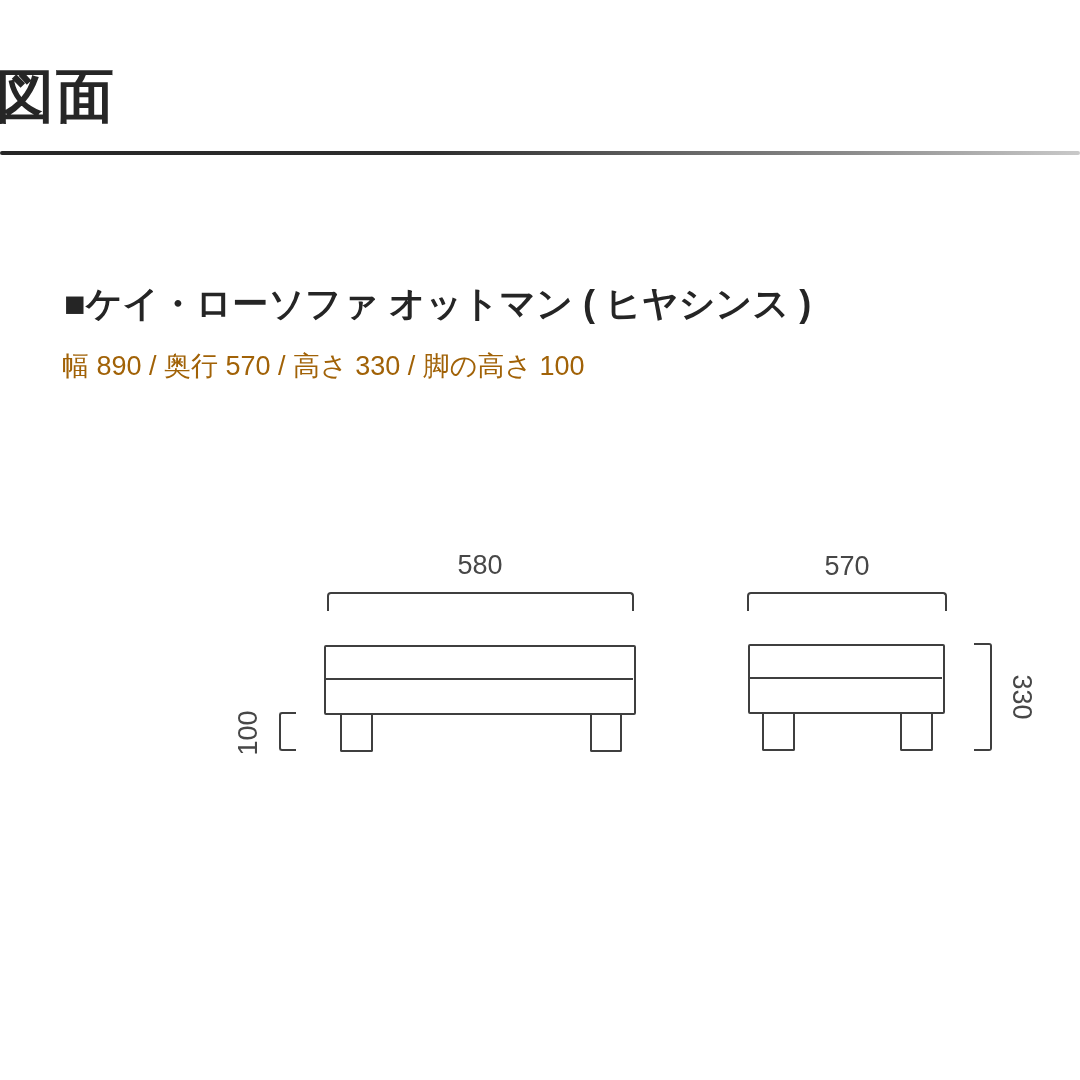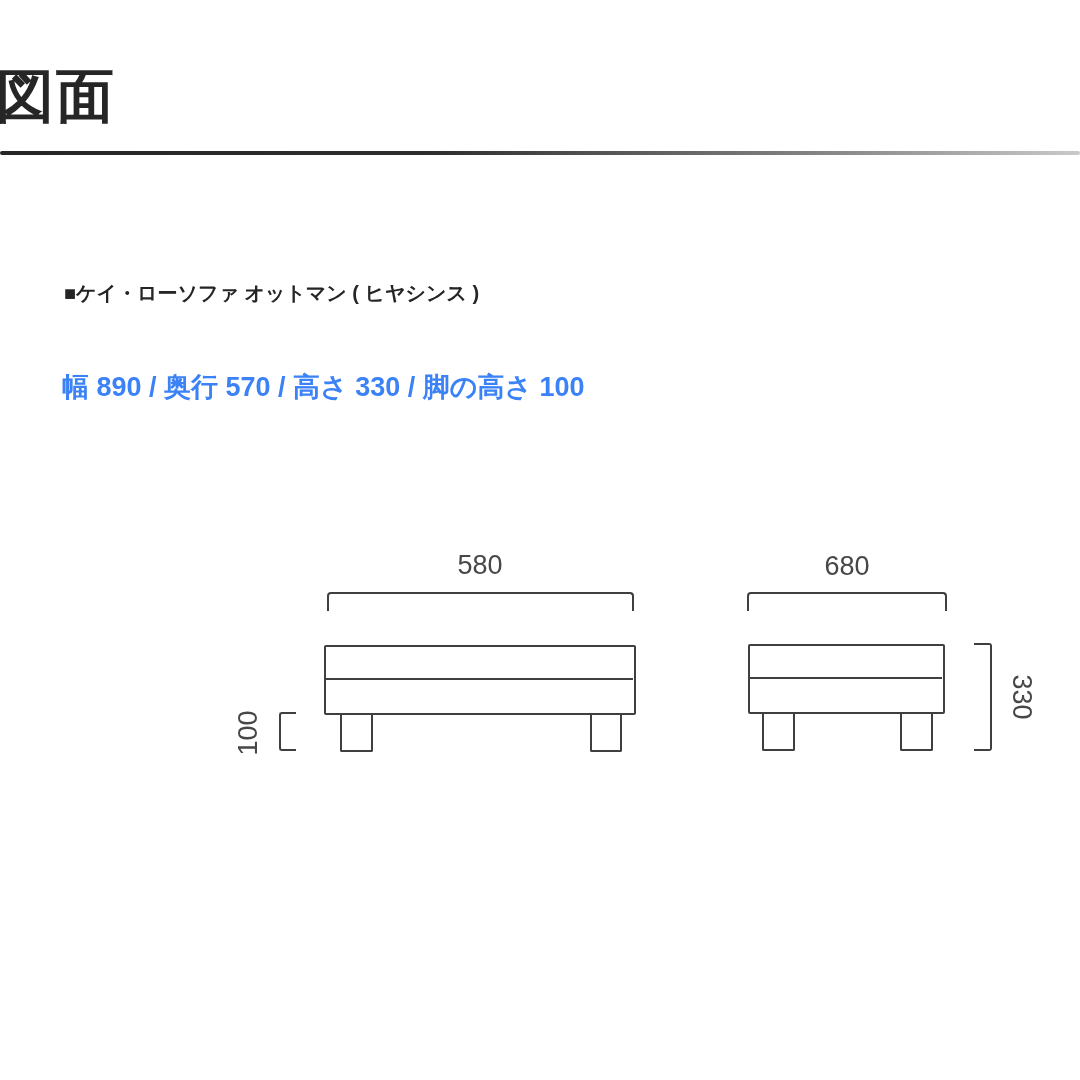--- a/index.html
+++ b/index.html
@@ -26,27 +26,27 @@
     letter-spacing:2px;line-height:1.1;white-space:nowrap;
   }
   .header-rule{
     position:absolute;left:0;top:151px;width:1080px;height:4px;
     background:linear-gradient(to right,var(--rule-dark) 0%,#2e2e2e 40%,#8a8a8a 78%,var(--rule-light) 100%);
     border-radius:2px;
   }
   
   .product-name{
     position:absolute;left:64px;top:280px;
-    font-size:20px;font-weight:600;letter-spacing:0px;
+    font-size:36px;font-weight:600;letter-spacing:0px;
     color:#252525;white-space:nowrap;
   }
   .product-specs{
     position:absolute;left:62px;top:348px;
-    font-size:27px;font-weight:700;letter-spacing:0px;
-    color:#3b82f6;white-space:nowrap;margin-top:21px;
+    font-size:27px;font-weight:400;letter-spacing:0px;
+    color:#a16207;white-space:nowrap;
   }
   
   .dim-label{
     position:absolute;font-size:27px;font-weight:500;
     color:var(--dim-text);text-align:center;
     display:flex;align-items:center;justify-content:center;
     white-space:nowrap;
   }
   .dim-bracket-top{           
     position:absolute;
@@ -103,21 +103,21 @@
 
     <div class="leg" style="left:340px;top:713px;width:29px;height:37px;"></div>
     <div class="leg" style="left:590px;top:713px;width:28px;height:37px;"></div>
 
     <div class="dim-bracket-left" style="left:279px;top:712px;width:15px;height:35px;"></div>
     <div class="dim-label rot-ccw" style="left:220px;top:719px;width:56px;height:28px;">100</div>
   </div>
 
   <div>
 
-    <div class="dim-label" style="left:799px;top:552px;width:96px;height:28px;">680</div>
+    <div class="dim-label" style="left:799px;top:552px;width:96px;height:28px;">570</div>
     <div class="dim-bracket-top" style="left:747px;top:592px;width:196px;height:17px;"></div>
 
     <div class="body-rect" style="left:748px;top:644px;width:193px;height:66px;">
       <div class="seat-divider" style="top:31px;width:193px;"></div>
     </div>
 
     <div class="leg" style="left:762px;top:712px;width:29px;height:37px;"></div>
     <div class="leg" style="left:900px;top:712px;width:29px;height:37px;"></div>
 
     <div class="dim-bracket-right" style="left:974px;top:643px;width:16px;height:104px;"></div>

